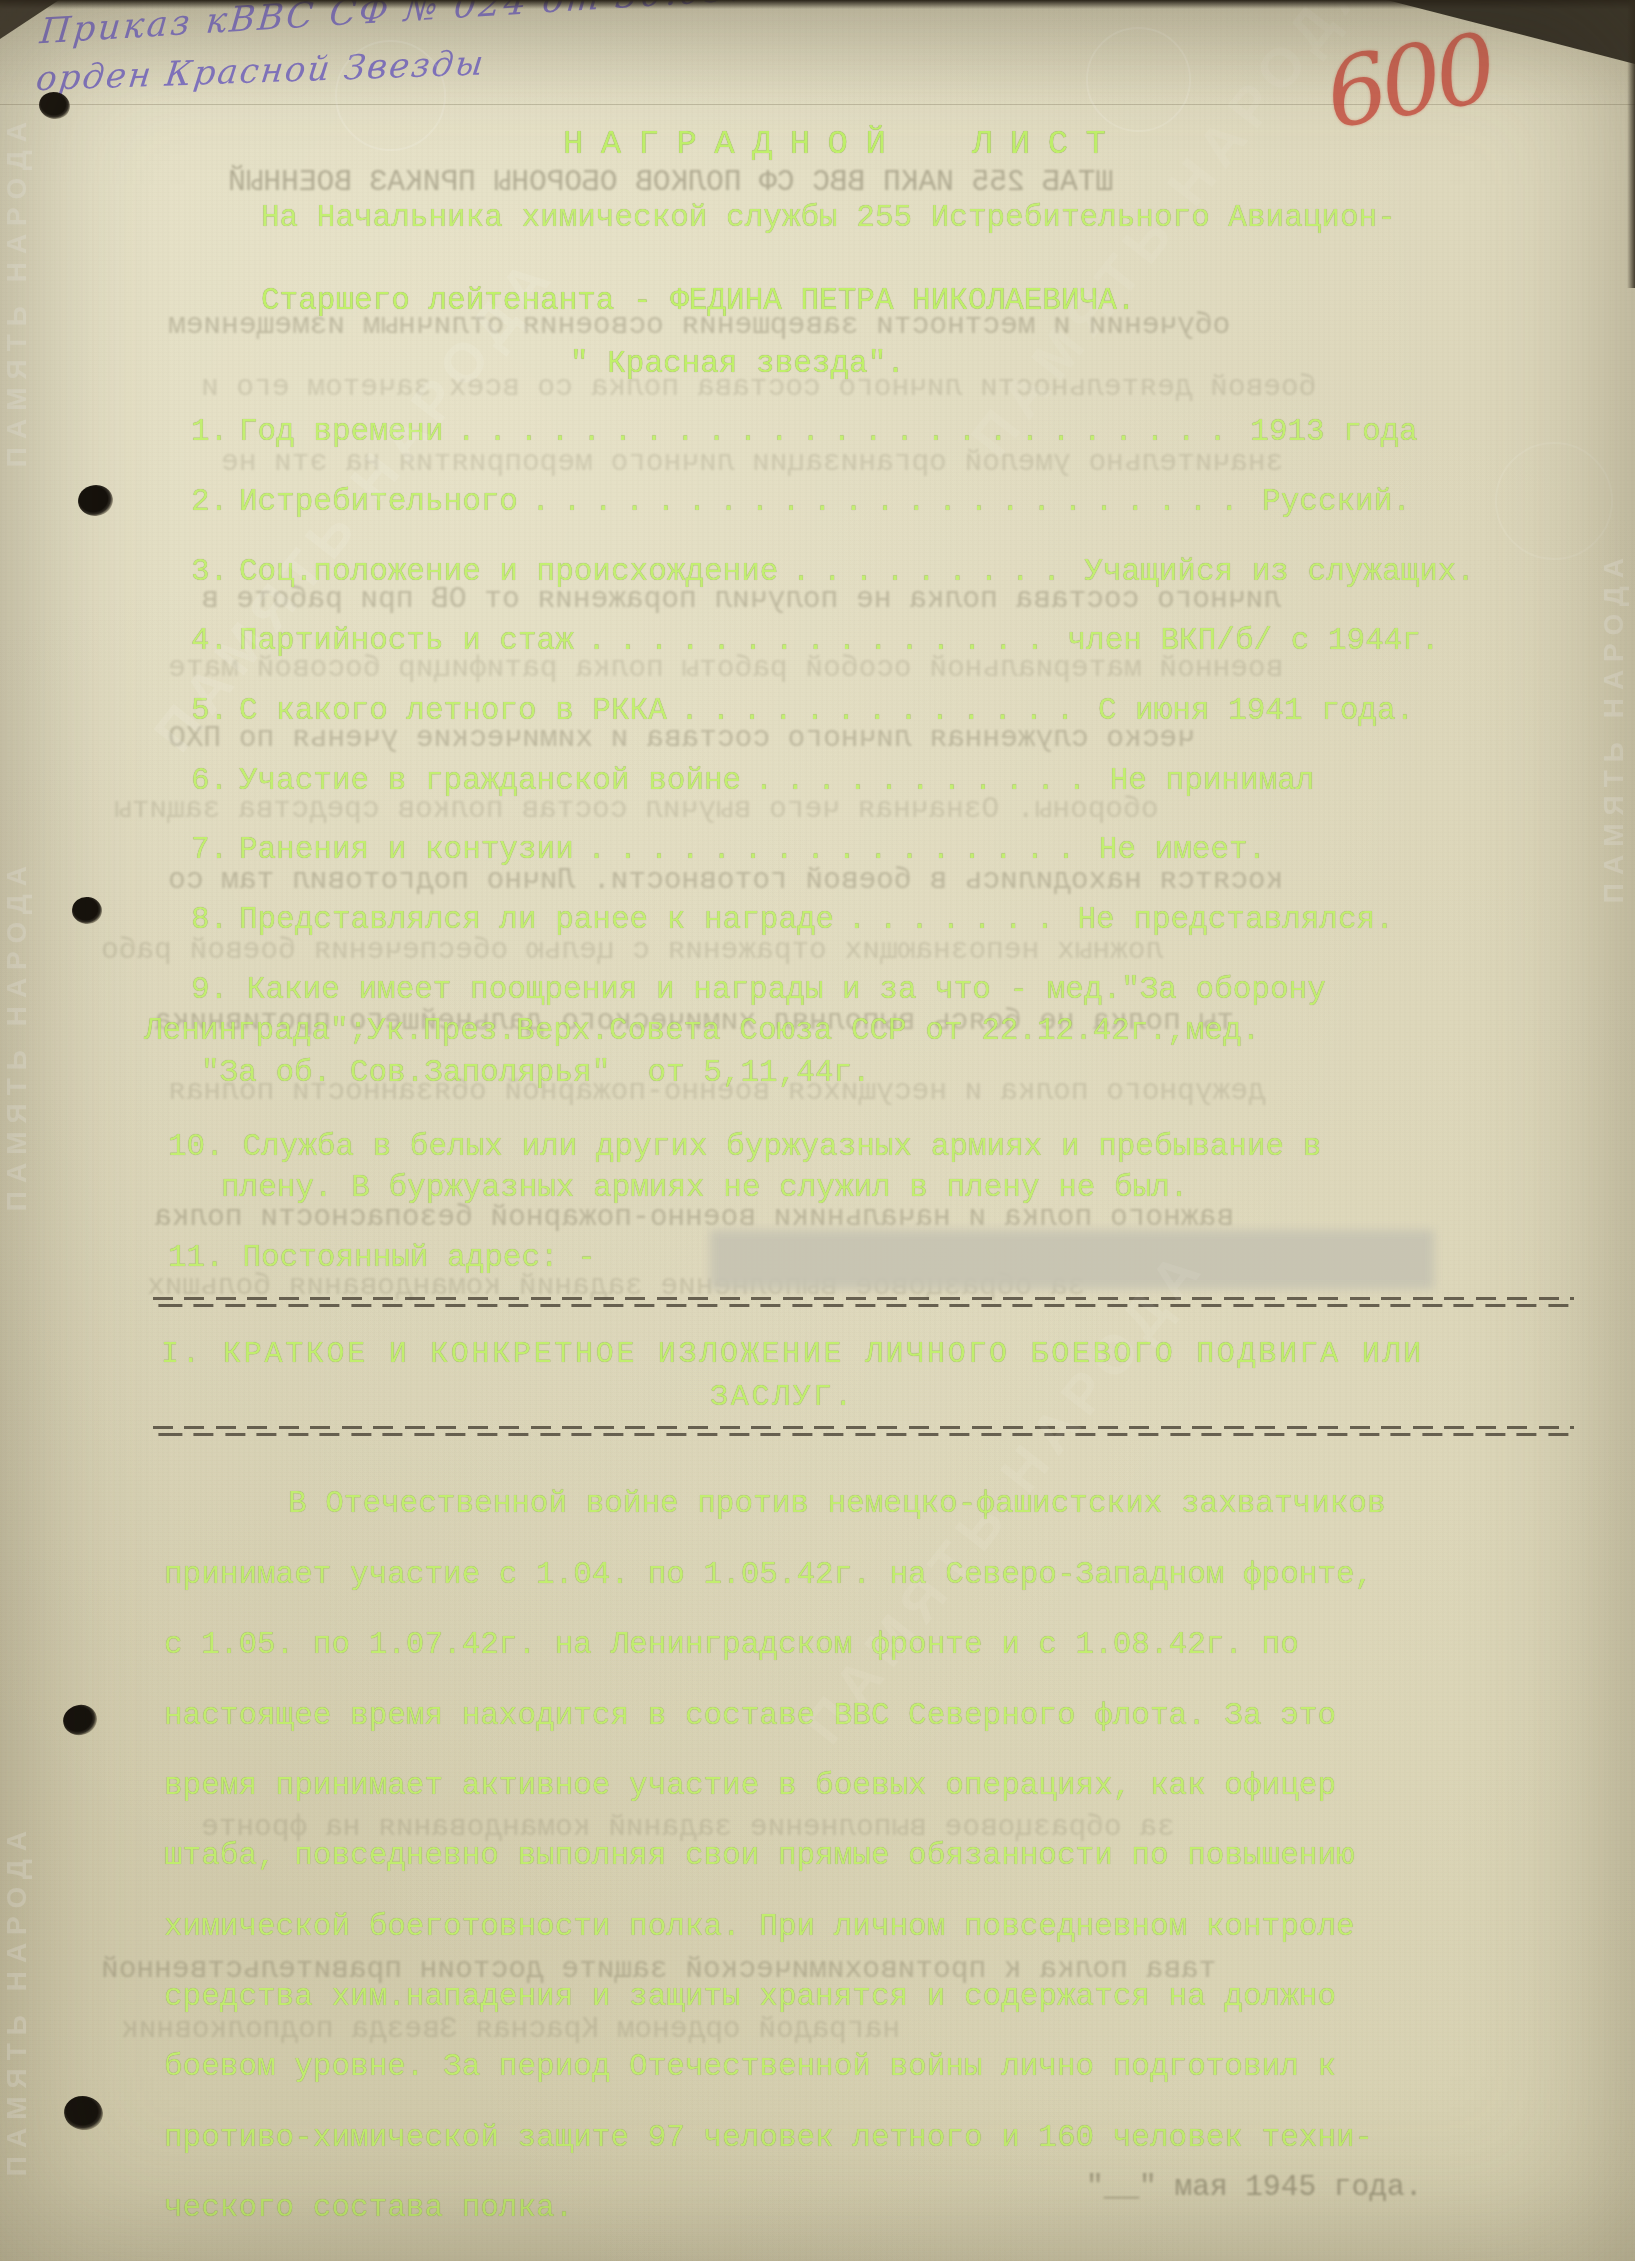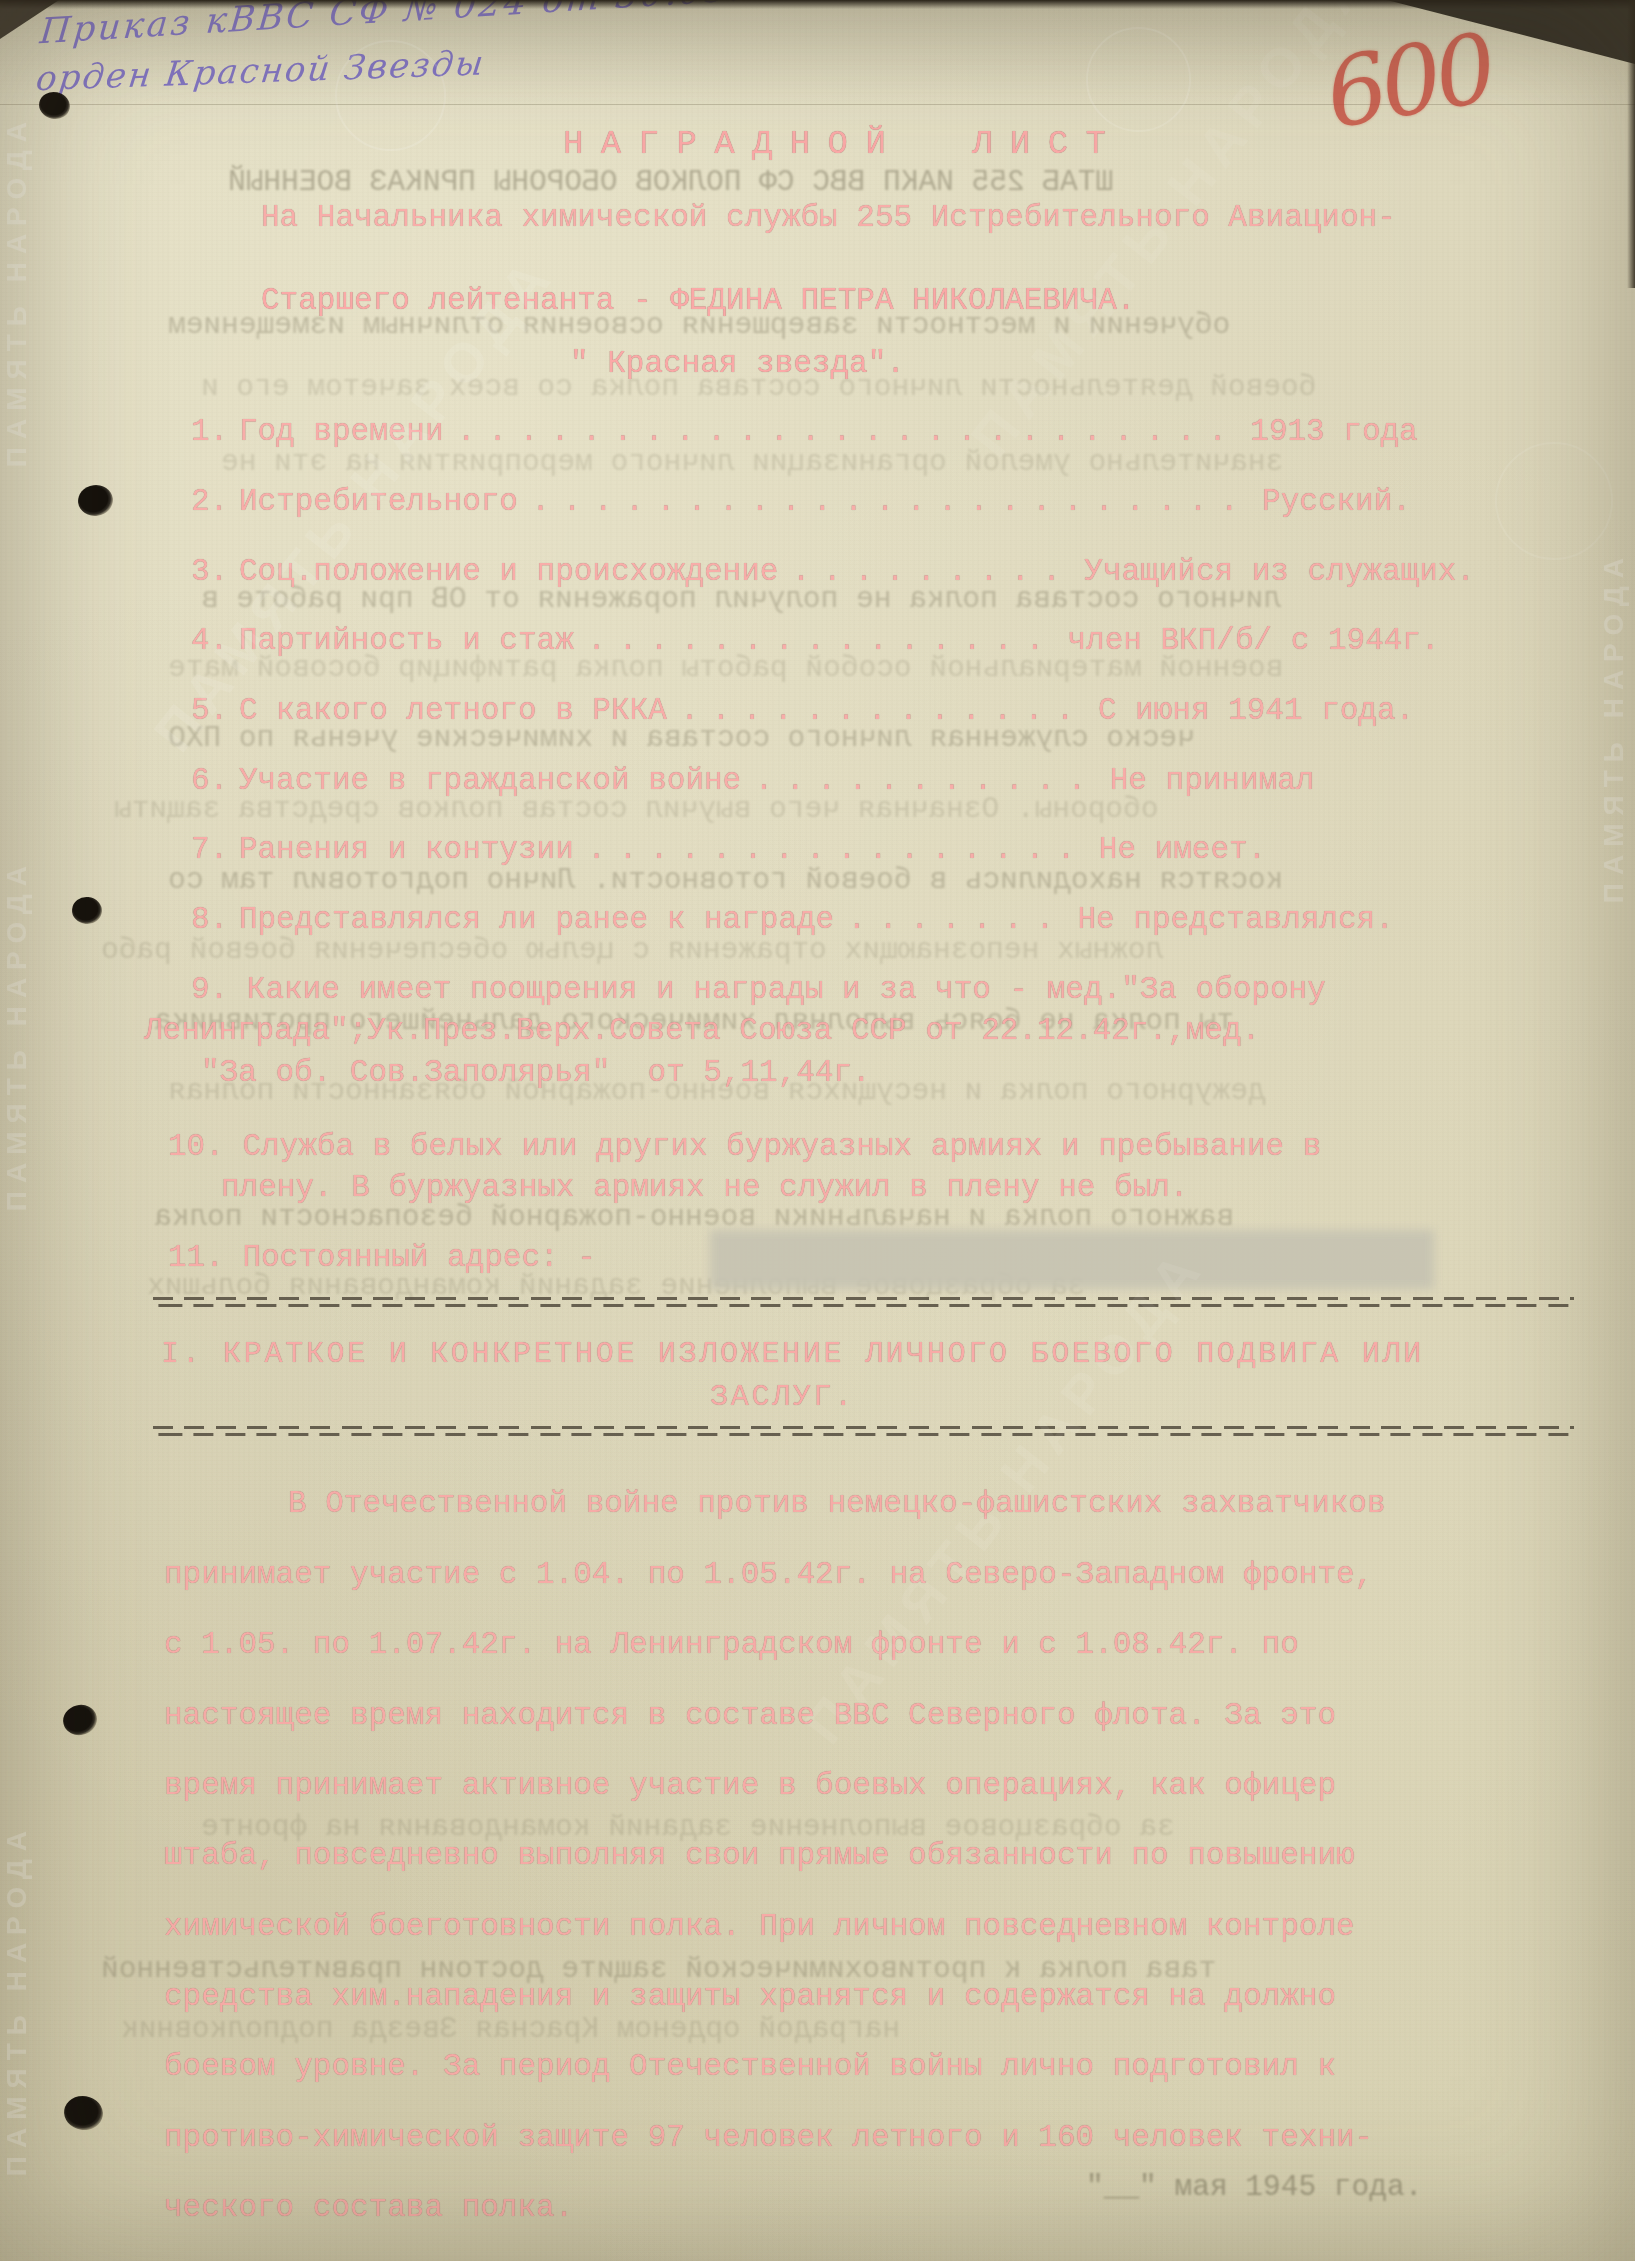--- a/index.html
+++ b/index.html
@@ -23,21 +23,21 @@
   
   .edge-top{position:absolute;top:0;left:0;right:0;height:8.7px;z-index:8;
     background:linear-gradient(180deg,#221d15,rgba(34,29,21,0));}
   .corner-tr{position:absolute;top:0;right:0;width:0;height:0;z-index:8;
     border-top:64px solid #241f17;border-left:248px solid transparent;opacity:.9;}
   .corner-tl{position:absolute;top:0;left:0;width:0;height:0;z-index:8;
     border-top:39px solid #241f17;border-right:59px solid transparent;opacity:.85;}
   .edge-right-top{position:absolute;top:0;right:0;width:8px;height:288px;z-index:8;
     background:linear-gradient(270deg,rgba(40,34,24,.85),transparent);}
   
-  .t{position:absolute;z-index:3;font-size:31px;line-height:36px;color:#fca5a5;
+  .t{position:absolute;z-index:3;font-size:31px;line-height:36px;color:#bef264;
      white-space:pre;text-shadow:0 0 0.7px rgba(62,56,44,.65);opacity:.85;font-family:Liberation Mono, monospace;}
   .dk{opacity:.93;}
   .title{font-size:34px;letter-spacing:17.4px;word-spacing:31px;opacity:.92;}
   .lbl{margin-left:10.7px;}
   .dots{letter-spacing:12.7px;margin:0 5.4px 0 13.4px;}
   .val{margin-left:5.4px;}
   .hd{font-size:30px;letter-spacing:2.7px;opacity:.88;}
   
   .dash-line{position:absolute;left:153px;width:1421px;z-index:3;opacity:.8;}
   .dash-line .d{height:3.4px;margin-bottom:3.4px;

